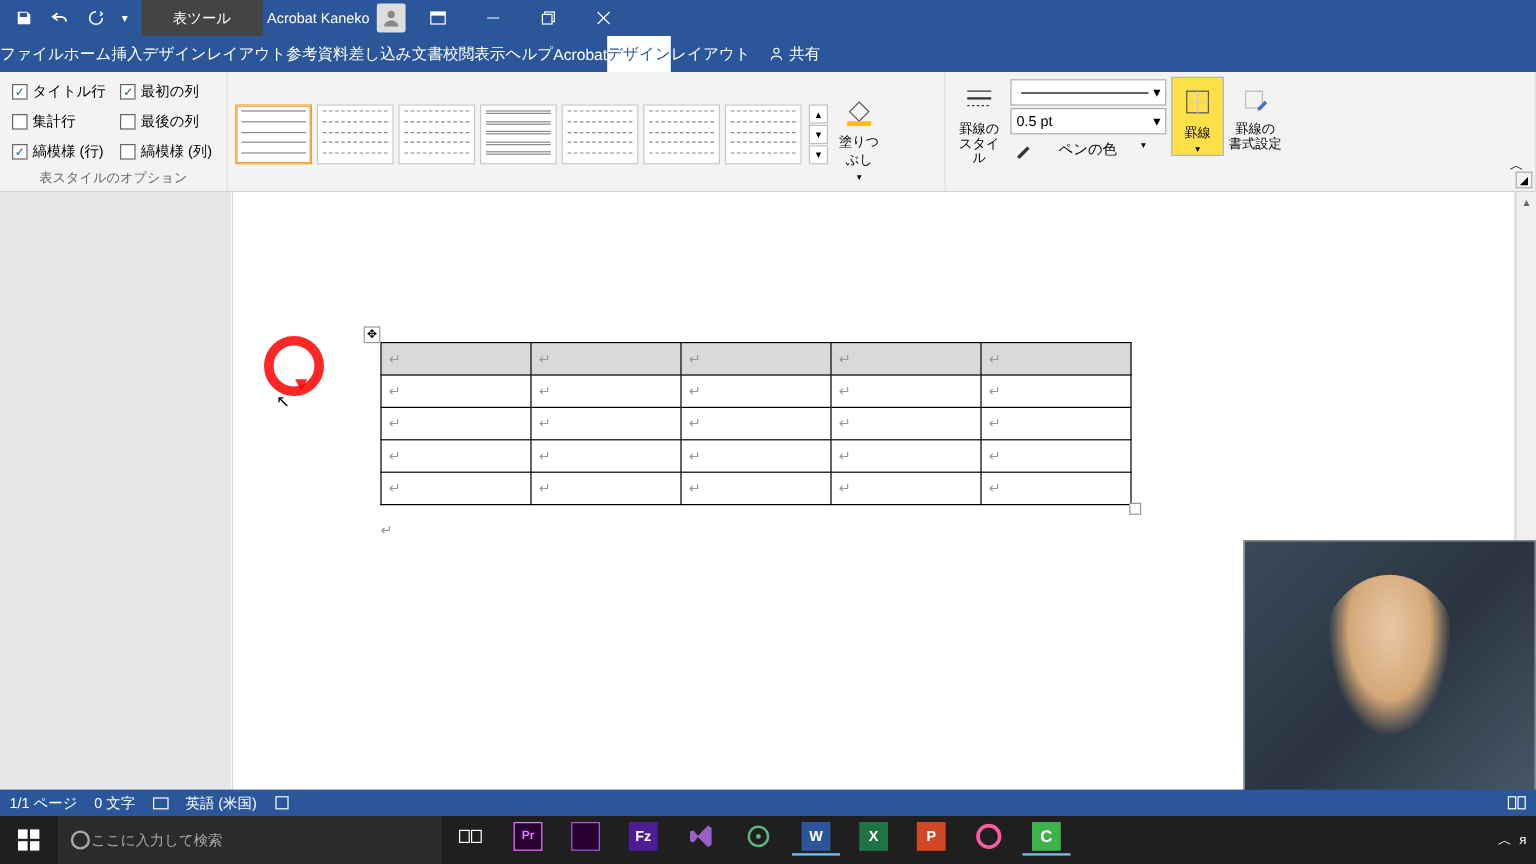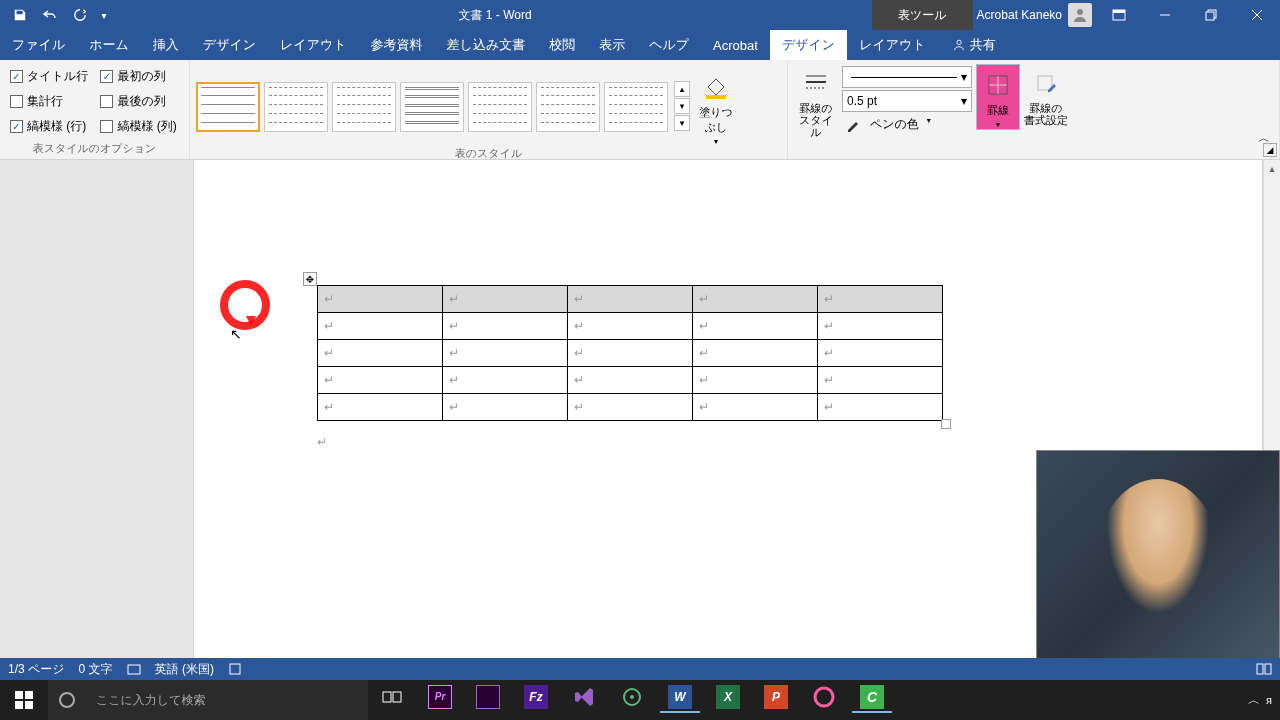--- a/index.html
+++ b/index.html
@@ -11,21 +11,21 @@
 .qat-btn { width: 28px; height: 28px; display: flex; align-items: center; justify-content: center; cursor: pointer; }
 .title-center { flex: 1; text-align: center; }
 .tool-context { background: #444; color:#fff; padding: 0 26px; height: 30px; display:flex; align-items:center; }
 .user-area { display:flex; align-items:center; gap:6px; padding: 0 4px; }
 .avatar { width: 24px; height: 24px; background:#ddd; border-radius:2px; display:flex; align-items:center; justify-content:center;}
 .win-btns { display:flex; }
 .win-btn { width: 46px; height:30px; display:flex; align-items:center; justify-content:center; cursor:pointer;}
 
 
 .tabs { height: 30px; background:#2b579a; display:flex; align-items:stretch; color:#fff; font-size:13px;}
-.tab { padding: 0 12px; display:flex; align-items:center; cursor:pointer;}
+.tab { padding: 0 0; display:flex; align-items:center; cursor:pointer;}
 .tab.active { background:#fff; color:#2b579a;}
 .tell-me { display:flex; align-items:center; gap:6px; flex:1; padding-left:12px; color:#cdd9ec;}
 .share-btn { padding:0 14px; display:flex; align-items:center; gap:4px; cursor:pointer;}
 .share-btn svg { width:14px; height:14px;}
 
 
 .ribbon { height: 100px; background:#f3f3f3; border-bottom:1px solid #d4d4d4; display:flex; position:relative;}
 .rgroup { border-right:1px solid #e1e1e1; padding:4px 6px 2px 6px; position:relative; display:flex; flex-direction:column;}
 .rgroup-body { flex:1; display:flex; align-items:flex-start; gap:4px;}
 .rgroup-label { font-size:11px; color:#666; text-align:center; padding-bottom:2px; height:16px;}
@@ -37,21 +37,21 @@
 .style-thumb.selected { border:1px solid #f0a030; background:#fff; box-shadow:0 0 0 1px #f0a030 inset;}
 .style-thumb .r { border-top:1px solid #888; height:5px;}
 .style-thumb.dashed .r { border-top:1px dashed #888;}
 .style-thumb.double .r { border-top:3px double #888; height:6px;}
 .gallery-scroll { display:flex; flex-direction:column; margin-left:2px;}
 .gs-btn { width:16px; height:16px; border:1px solid #c0c0c0; background:#fff; margin-bottom:1px; cursor:pointer; display:flex; align-items:center; justify-content:center; font-size:9px;}
 .big-btn { width:44px; display:flex; flex-direction:column; align-items:center; padding-top:4px; cursor:pointer; font-size:11px; text-align:center; gap:2px;}
 .big-btn .icon { width:32px; height:32px; display:flex; align-items:center; justify-content:center;}
 .border-opts { display:flex; flex-direction:column; gap:2px; padding-top:2px;}
 .combo { width:130px; height:22px; border:1px solid #ababab; background:#fff; display:flex; align-items:center; padding:0 4px; font-size:12px; cursor:pointer; justify-content:space-between;}
-.pen-row { display:flex; align-items:flex-start; gap:8px; font-size:12px; cursor:pointer; padding:2px 4px;}
+.pen-row { display:flex; align-items:flex-start; gap:20px; font-size:12px; cursor:pointer; padding:2px 4px;}
 .launcher { position:absolute; right:2px; bottom:2px; width:14px; height:14px; border:1px solid #aaa; font-size:9px; display:flex; align-items:center; justify-content:center; cursor:pointer;}
 .collapse-ribbon { position:absolute; right:4px; top:70px; width:18px; cursor:pointer;}
 
 
 .doc-area { position:absolute; top:160px; left:0; right:0; bottom:40px; display:flex;}
 .gutter { width:193px; background:#e6e6e6;}
 .page { flex:1; background:#fff; position:relative; box-shadow:inset 1px 0 0 #d0d0d0, inset -1px 0 0 #d0d0d0;}
 .vscroll { width:17px; background:#f0f0f0; border-left:1px solid #ddd; display:flex; flex-direction:column; align-items:center;}
 .vscroll .arrow { width:17px; height:17px; cursor:pointer; display:flex; align-items:center; justify-content:center; font-size:10px; color:#666;}
 .vscroll .track { flex:1; position:relative;}
@@ -78,23 +78,23 @@
 
 
 .statusbar { position:absolute; bottom:40px; left:0; right:0; height:22px; background:#2b579a; color:#fff; display:flex; align-items:center; font-size:12px; padding:0 8px; gap:14px; z-index:5;}
 .statusbar { bottom:40px;}
 .statusbar .sp { cursor:pointer; display:flex; align-items:center; gap:4px;}
 .statusbar .grow { flex:1;}
 
 
 .taskbar { position:absolute; bottom:0; left:0; right:0; height:40px; background:#1f1f1f; display:flex; align-items:center; color:#fff;}
 .start-btn { width:48px; height:40px; display:flex; align-items:center; justify-content:center; cursor:pointer;}
-.search-box { height:40px; width:320px; background:#2b2b2b; display:flex; align-items:center; padding:0 10px; gap:20px; color:#aaa; cursor:text;}
+.search-box { height:40px; width:320px; background:#2b2b2b; display:flex; align-items:center; padding:0 10px; gap:0; color:#aaa; cursor:text;}
 .task-icons { display:flex; height:40px;}
-.task-icon { width:48px; height:33px; display:flex; align-items:center; justify-content:center; cursor:pointer; position:relative;font-style:italic;}
+.task-icon { width:48px; height:33px; display:flex; align-items:center; justify-content:center; cursor:pointer; position:relative;}
 .task-icon.active::after { content:""; position:absolute; bottom:0; left:4px; right:4px; height:2px; background:#76b9ed;}
 .tray { margin-left:auto; display:flex; align-items:center; gap:6px; padding:0 8px; cursor:pointer;}
 
 svg { display:block;}
 </style>
 </head>
 <body>
 
 <div class="titlebar">
   <div class="qat">
@@ -108,21 +108,20 @@
           <path fill="none" stroke="#fff" stroke-width="1.5" d="M6 3L2 6l4 3M2 6h7a4 4 0 014 4"></path>
         </svg>
       </div>
     <div class="qat-btn">
         <svg width="14" height="14" viewBox="0 0 16 16">
           <path fill="none" stroke="#fff" stroke-width="1.5" d="M8 2a6 6 0 106 6M12 2l2 2-2 2"></path>
         </svg>
       </div>
     <div class="qat-btn" style="width:16px;font-size:10px;">▾</div>
   </div>
-  <div class="title-center">文書 1  -  Word</div>
   <div class="tool-context">表ツール</div>
   <div class="user-area">
     <span>Acrobat Kaneko</span>
     <div class="avatar">
         <svg width="16" height="16" viewBox="0 0 16 16">
           <circle cx="8" cy="5" r="3" fill="#888"></circle>
           <path fill="#888" d="M2 15c0-3 3-5 6-5s6 2 6 5H2z"></path>
         </svg>
       </div>
   </div>
@@ -268,21 +267,20 @@
         <div class="icon">
             <svg width="28" height="28" viewBox="0 0 28 28">
               <path d="M6 14l8-8 8 8-8 8z" fill="none" stroke="#555"></path>
               <rect x="4" y="22" width="20" height="4" fill="#ffc000"></rect>
             </svg>
           </div>
         <span>塗りつぶし</span>
           <span style="font-size:8px">▾</span>
       </div>
     </div>
-    <div class="rgroup-label">表のスタイル</div>
   </div>
 
   <div class="rgroup" style="flex:1">
     <div class="rgroup-body">
       <div class="big-btn">
         <div class="icon">
             <svg width="24" height="24" viewBox="0 0 24 24">
               <line x1="2" y1="4" x2="22" y2="4" stroke="#333"></line>
               <line x1="2" y1="10" x2="22" y2="10" stroke="#333" stroke-width="2"></line>
               <line x1="2" y1="16" x2="22" y2="16" stroke="#333" stroke-dasharray="2"></line>
@@ -301,21 +299,21 @@
             <span>▾</span>
           </div>
         <div class="pen-row">
           <svg width="16" height="16">
               <path d="M2 14l8-8 2 2-8 8H2v-2z" fill="#333"></path>
             </svg>
           <span>ペンの色</span>
             <span style="font-size:8px">▾</span>
         </div>
       </div>
-      <div class="big-btn" style="background:#ec4899;border:1px solid #a8b8d0">
+      <div class="big-btn" style="background:#fde047;border:1px solid #a8b8d0">
         <div class="icon">
             <svg width="24" height="24" viewBox="0 0 24 24">
               <rect x="3" y="3" width="18" height="18" fill="none" stroke="#555"></rect>
               <line x1="12" y1="3" x2="12" y2="21" stroke="#ccc"></line>
               <line x1="3" y1="12" x2="21" y2="12" stroke="#ccc"></line>
             </svg>
           </div>
         <span>罫線</span>
           <span style="font-size:8px">▾</span>
       </div>
@@ -391,21 +389,21 @@
     <div class="arrow">▾</div>
   </div>
 </div>
 
 <div class="red-anno"></div>
 <div class="cursor-anno">↖</div>
 
 <div class="webcam"></div>
 
 <div class="statusbar" style="bottom:40px">
-  <span class="sp">1/3 ページ</span>
+  <span class="sp">1/1 ページ</span>
   <span class="sp">0 文字</span>
   <span class="sp">
       <svg width="14" height="14">
         <rect x="1" y="3" width="12" height="9" fill="none" stroke="#fff"></rect>
       </svg>
     </span>
   <span class="sp">英語 (米国)</span>
   <span class="sp">
       <svg width="14" height="14">
         <rect x="2" y="2" width="10" height="10" fill="none" stroke="#fff"></rect>

